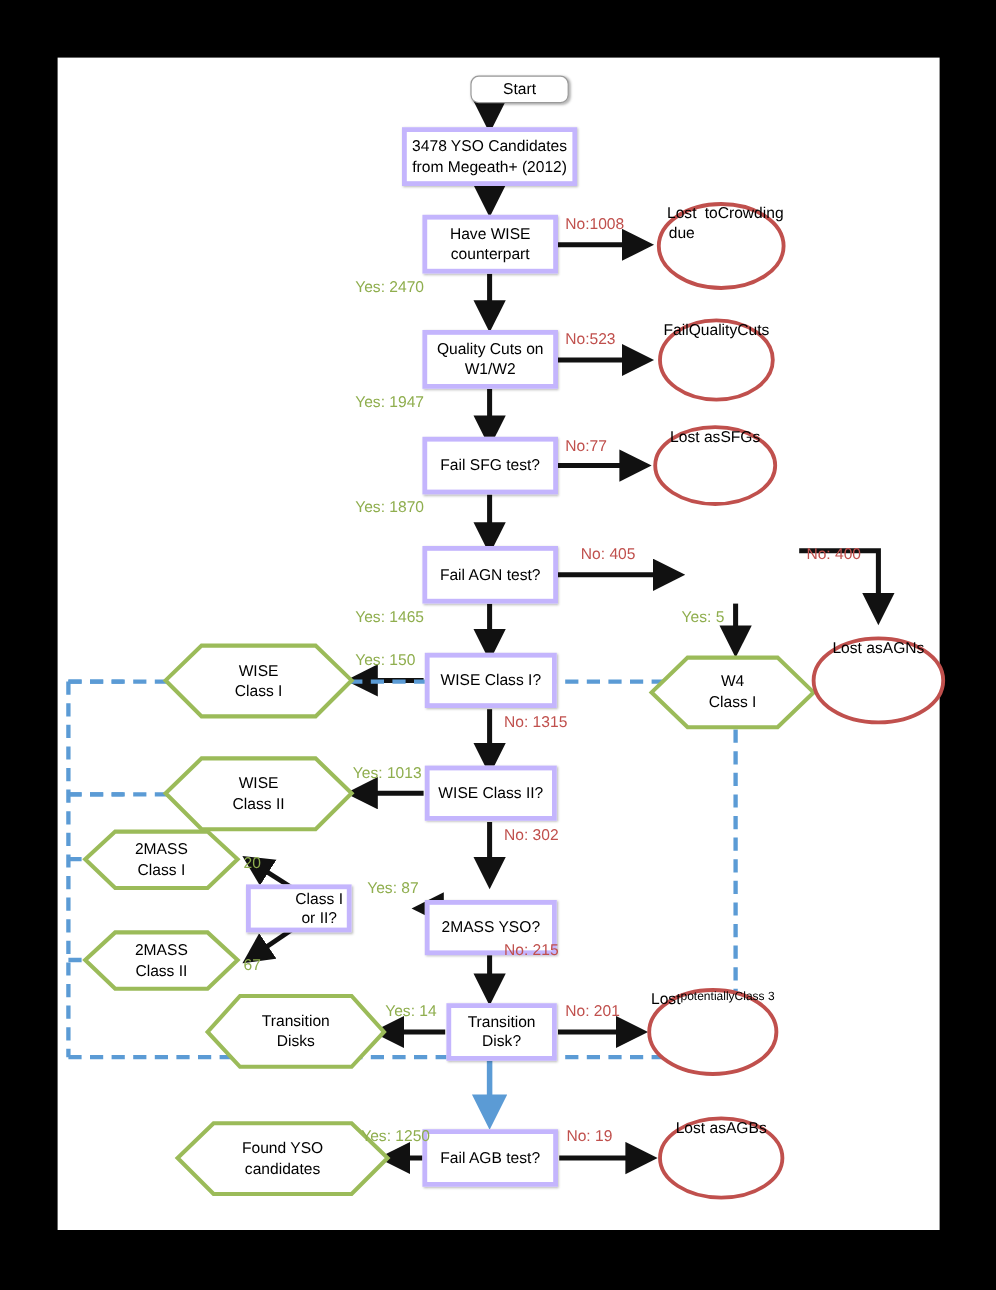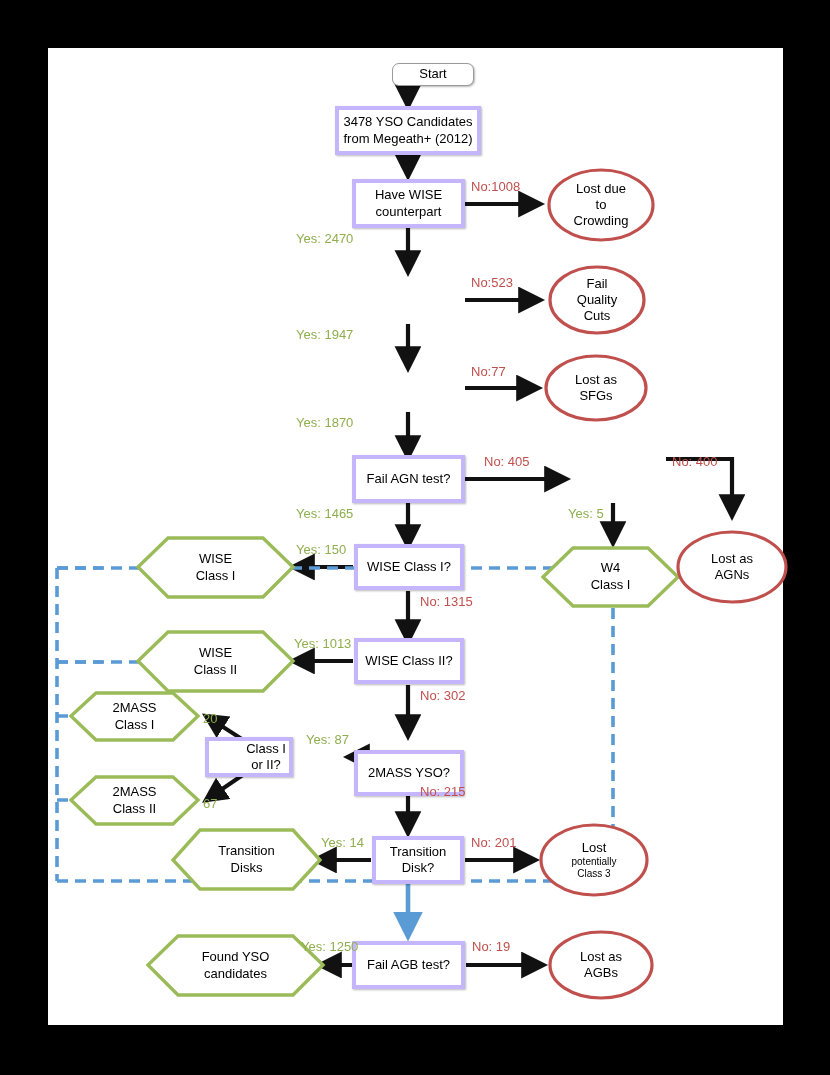--- a/index.html
+++ b/index.html
@@ -11,21 +11,21 @@
   .proc{border:4px solid #c4b5fd;background:#fff;font-size:13px;
         box-shadow:1px 1px 2px rgba(0,0,0,.28);}
   .start{border:1px solid #9a9a9a;background:#fff;font-size:13px;border-radius:7px;
          box-shadow:1px 1px 2px rgba(0,0,0,.28);margin-left:24px;}
   .hexw{position:absolute;}
   .hexw .lbl{position:absolute;left:0;top:0;width:100%;height:100%;display:flex;
              align-items:center;justify-content:center;text-align:center;
              font-size:13px;line-height:1.3;color:#000;}
   .ellw{position:absolute;}
   .ellw .lbl{position:absolute;left:0;top:0;width:100%;height:100%;display:flex;
-             flex-direction:column;align-items:center;justify-content:center;
+             flex-direction:row;justify-content:center;
              text-align:center;font-size:13px;line-height:1.25;color:#000;}
   .ellw .lbl .sm{font-size:10px;line-height:1.2;}
   .edge{position:absolute;color:#C0504D;font-size:13px;white-space:nowrap;}
   .edge.yes{color:#8FAE4E;}
   svg{position:absolute;left:0;top:0;overflow:visible;}
 </style>
 </head>
 <body>
 
 <div id="canvas">
@@ -156,29 +156,34 @@
   </div>
 
   <div class="ellw" style="left:501px;top:122px;width:104px;height:70px;">
     <div class="lbl">
       <span>Lost due</span>
       <span>to</span>
       <span>Crowding</span>
     </div>
   </div>
 
+  <div class="node proc" style="left:304px;top:227px;width:113px;height:49px;flex-direction:column;">
+    <span>Quality Cuts on</span>
+    <span>W1/W2</span>
+  </div>
 
   <div class="ellw" style="left:502px;top:219px;width:94px;height:66px;">
     <div class="lbl">
       <span>Fail</span>
       <span>Quality</span>
       <span>Cuts</span>
     </div>
   </div>
 
+  <div class="node proc" style="left:304px;top:316px;width:113px;height:48px;">Fail SFG test?</div>
 
   <div class="ellw" style="left:498px;top:308px;width:100px;height:64px;">
     <div class="lbl">
       <span>Lost as</span>
       <span>SFGs</span>
     </div>
   </div>
 
   <div class="node proc" style="left:304px;top:407px;width:113px;height:48px;">Fail AGN test?</div>
 

